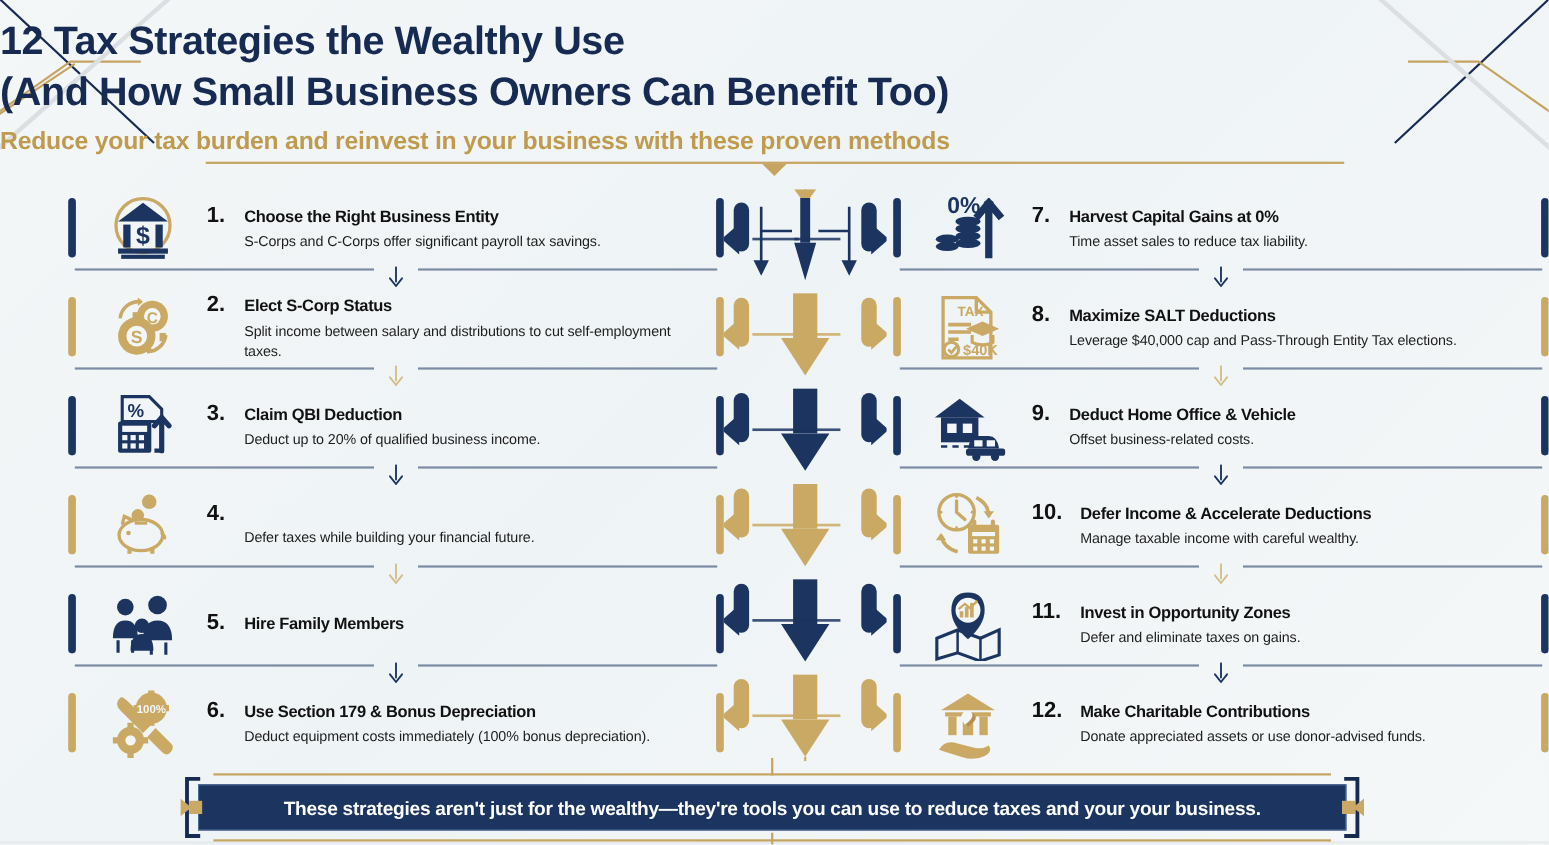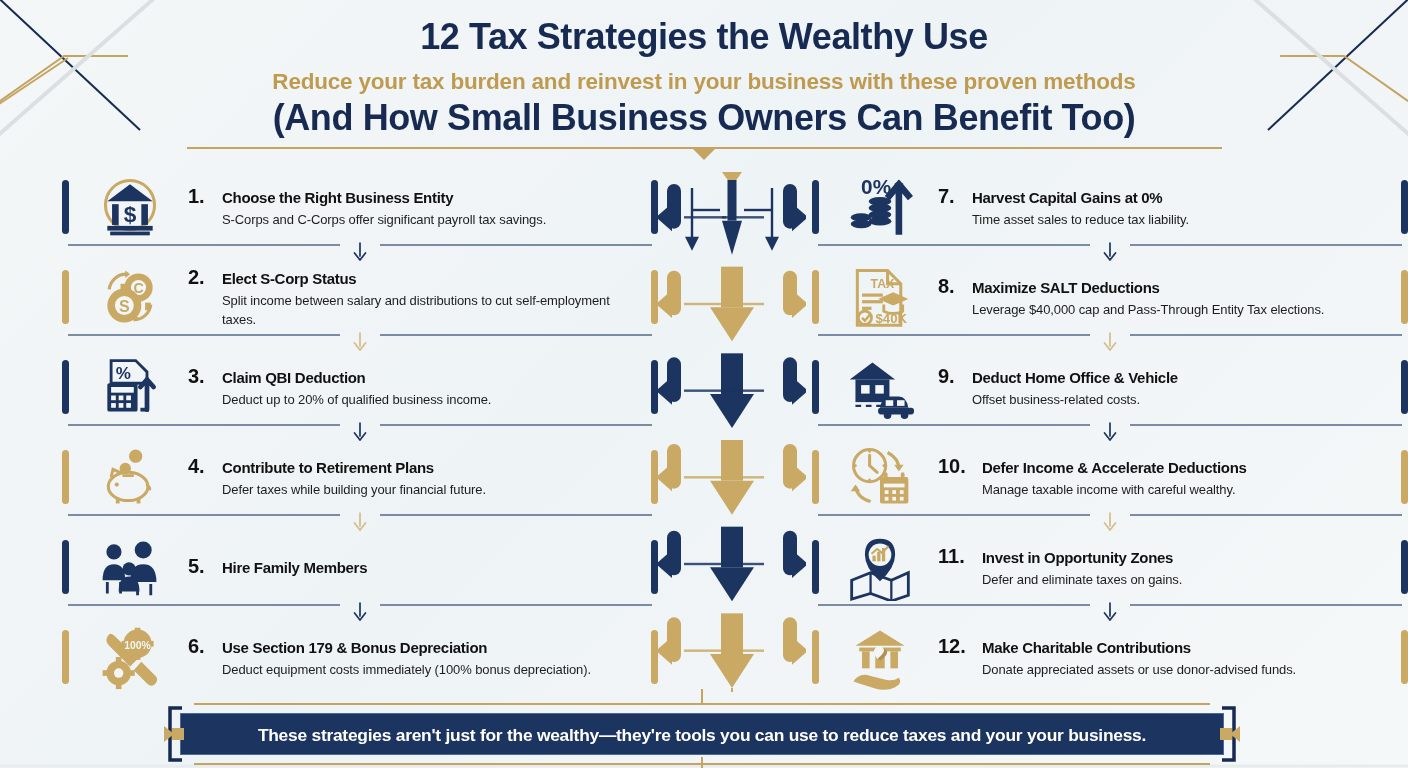--- a/index.html
+++ b/index.html
@@ -19,21 +19,21 @@
     background:
       linear-gradient(135deg, #f4f7f8 0%, #eef3f5 45%, #f5f8f9 100%);
     overflow: hidden;
   }
   .deco-svg { position: absolute; top: 0; left: 0; width: 1408px; height: 768px; }
 
   
   #header {
     position: absolute;
     top: 14px; left: 0; right: 0;
-    text-align: center;
+    text-align: left;
   }
   #title-l1, #title-l2 {
     color: #162a52;
     font-weight: bold;
     font-size: 36px;
     line-height: 46px;
     letter-spacing: -0.4px;
   }
   #subtitle {
     margin-top: 9px;
@@ -249,22 +249,22 @@
 
     <line x1="1418" y1="-10" x2="1268" y2="130" stroke="#162a52" stroke-width="2"></line>
     <path d="M 1438 122 L 1344 56 L 1280 56 L 1280 56" fill="none" stroke="#c5a462" stroke-width="2"></path>
     <line x1="1438" y1="160" x2="1233" y2="-20" stroke="#dcdfe2" stroke-width="4"></line>
 
     <line x1="0" y1="766" x2="1408" y2="766" stroke="#e8eced" stroke-width="3"></line>
   </svg>
 
   <div id="header">
     <div id="title-l1">12 Tax Strategies the Wealthy Use</div>
+    <div id="title-l2">(And How Small Business Owners Can Benefit Too)</div>
     <div id="subtitle">Reduce your tax burden and reinvest in your business with these proven methods</div>
-    <div id="title-l2">(And How Small Business Owners Can Benefit Too)</div>
     <div id="subrule-wrap">
       <div id="subrule"></div>
       <div id="subrule-tri"></div>
     </div>
   </div>
 
   <div id="content">
 
     <div class="col left rowwrap" id="col-left">
         <div class="row left-col">
@@ -380,21 +380,20 @@
         <rect x="21" y="58" width="4" height="6" fill="#c9a963"></rect>
               <rect x="43" y="58" width="4" height="6" fill="#c9a963"></rect>
         <circle cx="42" cy="14" r="7" fill="#c9a963"></circle>
               <circle cx="31" cy="27" r="6" fill="#c9a963"></circle>
         <rect x="28" y="33" width="12" height="3" fill="#c9a963"></rect>
             </svg>
           </div>
     <div class="txt-cell">
       <div class="hl">
         <span class="num">4.</span>
-        <span class="headline">Contribute to Retirement Plans</span>
       </div>
       <div class="desc desc-indent">Defer taxes while building your financial future.</div>
     </div>
   </div>
         <div class="sep">
     <div class="line l1" style="background:#1c3460;opacity:.55"></div>
     <div class="line l2" style="background:#1c3460;opacity:.55"></div>
     <svg class="arrow" viewBox="0 0 20 20">
       <path d="M10 1 L10 14 M10 18 L4.5 11 M10 18 L15.5 11" fill="none" stroke="#c9a963" stroke-width="1.7" stroke-linecap="round" opacity="0.75"></path>
     </svg>

